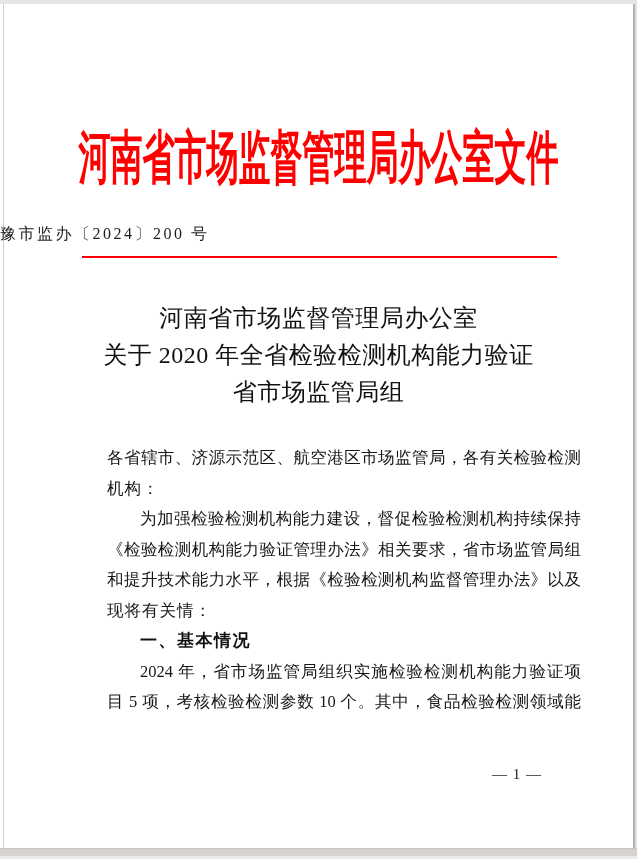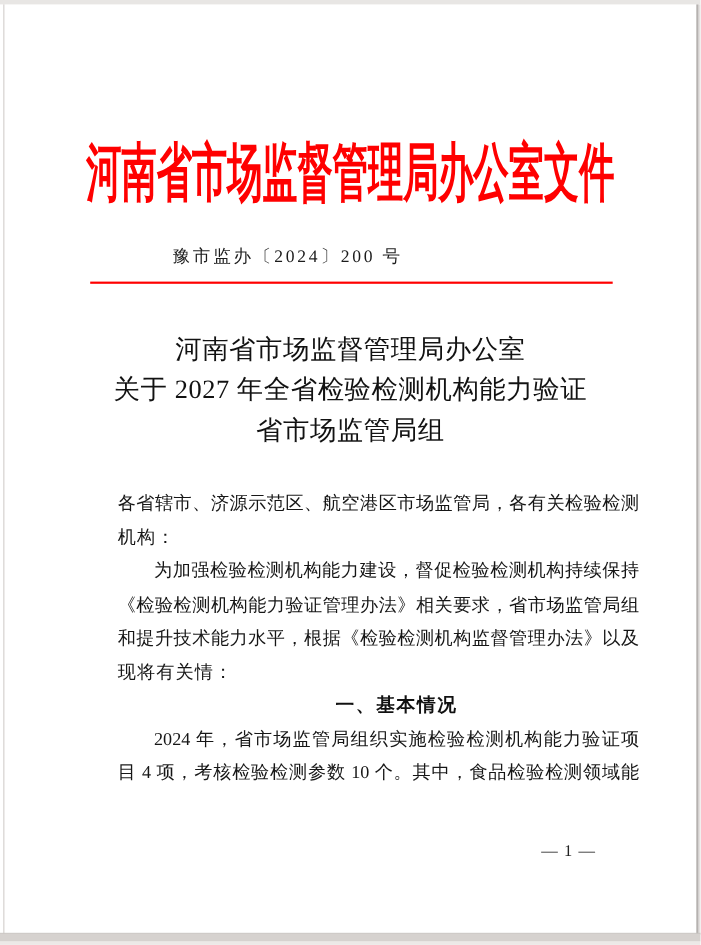--- a/index.html
+++ b/index.html
@@ -31,21 +31,21 @@
     font-weight: bold;
     letter-spacing: 0;
     transform: scaleY(1.8);
     transform-origin: 50% 0;
     white-space: nowrap;
   }
   .doc-number {
     position: absolute;
     left: 0; top: 223px;
     width: 523px;
-    text-align: center;
+    text-align: left;
     font-size: 16px;
     line-height: 22px;
     letter-spacing: 2.5px;
     color: #1c1c1c;
   }
   .red-line {
     position: absolute;
     left: 82px; top: 256px;
     width: 475px; height: 2.4px;
   }
@@ -83,21 +83,20 @@
     text-align-last: justify;
     text-justify: inter-character;
   }
   .body-text .line.indent { text-indent: 33px; }
   .body-text .line.heading {
     font-family: "Liberation Sans", "DejaVu Sans", sans-serif;
     font-weight: bold;
     font-size: 17px;
     letter-spacing: 1.5px;
     color: #111;
-    text-align: center;
   }
 
   .page-number {
     position: absolute;
     top: 766px; right: 95px;
     font-size: 15px;
     letter-spacing: 1px;
     color: #222;
   }
 </style>
@@ -113,29 +112,29 @@
 <div class="scan-bottom-light"></div>
 
 <div class="banner" style="color: rgb(255, 0, 0);">河南省市场监督管理局办公室文件</div>
 
 <div class="doc-number">豫市监办〔2024〕200 号</div>
 
 <div class="red-line" style="background: rgb(255, 0, 0);"></div>
 
 <div class="doc-title">
   <div>河南省市场监督管理局办公室</div>
-  <div>关于 2027 年全省检验检测机构能力验证</div>
+  <div>关于 2020 年全省检验检测机构能力验证</div>
   <div>省市场监管局组</div>
 </div>
 
 <div class="body-text" id="body-text">
     <div class="line justify">各省辖市、济源示范区、航空港区市场监管局，各有关检验检测</div>
     <div class="line">机构：</div>
     <div class="line justify indent">为加强检验检测机构能力建设，督促检验检测机构持续保持</div>
     <div class="line justify">《检验检测机构能力验证管理办法》相关要求，省市场监管局组</div>
     <div class="line justify">和提升技术能力水平，根据《检验检测机构监督管理办法》以及</div>
     <div class="line">现将有关情：</div>
     <div class="line indent heading">一、基本情况</div>
     <div class="line justify indent">2024 年，省市场监管局组织实施检验检测机构能力验证项</div>
-    <div class="line justify">目 4 项，考核检验检测参数 10 个。其中，食品检验检测领域能</div>
+    <div class="line justify">目 5 项，考核检验检测参数 10 个。其中，食品检验检测领域能</div>
   </div>
 
 <div class="page-number">— 1 —</div>
 
 </body></html>

